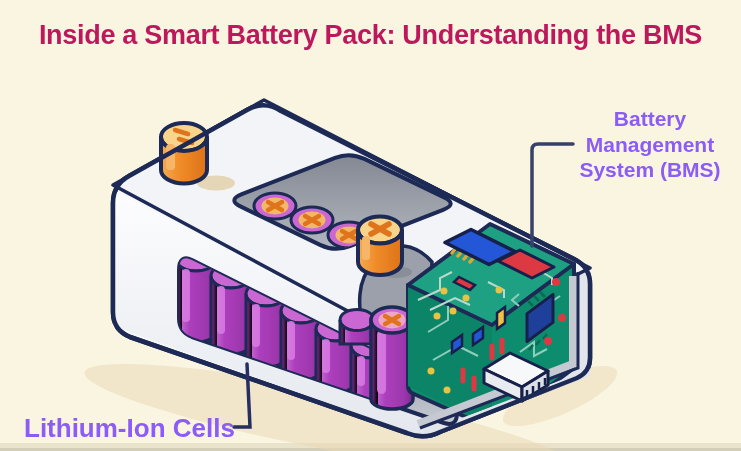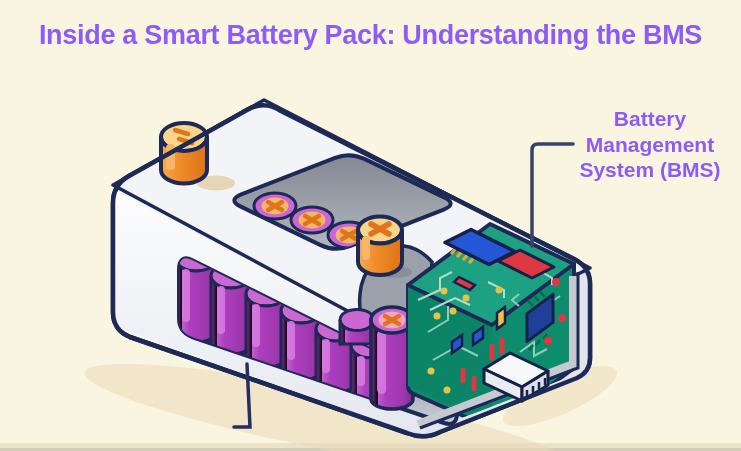--- a/index.html
+++ b/index.html
@@ -3,21 +3,21 @@
 <meta charset="utf-8">
 <style>
   html,body{margin:0;padding:0;background:#faf5e1;}
   .stage{
     position:relative;width:741px;height:451px;margin:0 auto;overflow:hidden;
     background:#faf5e1;font-family:"Liberation Sans",sans-serif;
   }
   .stage svg{position:absolute;left:0;top:0;}
   .title{
     position:absolute;left:0;right:0;top:20px;margin:0;
-    text-align:center;font-size:27px;font-weight:700;color:#8b5cf6;
+    text-align:center;font-size:27px;font-weight:700;color:#be185d;
     letter-spacing:-0.3px;
   }
   .label{position:absolute;color:#8b5cf6;font-weight:700;}
   .label.bms{
     left:558px;top:106px;width:184px;text-align:center;
     font-size:21px;line-height:1.22;white-space:pre-line;
   }
   .label.cells{left:24px;top:413px;font-size:26px;}
 </style>
 </head>
@@ -283,14 +283,15 @@
            L 113,203 Q 113,185 129,176 L 247,110 Q 264,100 281,111 Z" fill="none" stroke="#1d2a56" stroke-width="4.5" stroke-linejoin="round"></path>
 
   <path d="M 573,144 L 538,144 Q 532,144 532,150 L 532,246" fill="none" stroke="#36426a" stroke-width="3.5" stroke-linecap="round"></path>
   <path d="M 234,427 L 250,427 L 247,364" fill="none" stroke="#262e62" stroke-width="3.5" stroke-linecap="round"></path>
 </svg>
 
 <h1 class="title">Inside a Smart Battery Pack: Understanding the BMS</h1>
 <div class="label bms">Battery
 Management
 System (BMS)</div>
+<div class="label cells">Lithium-Ion Cells</div>
 
 </div>
 
 </body></html>

